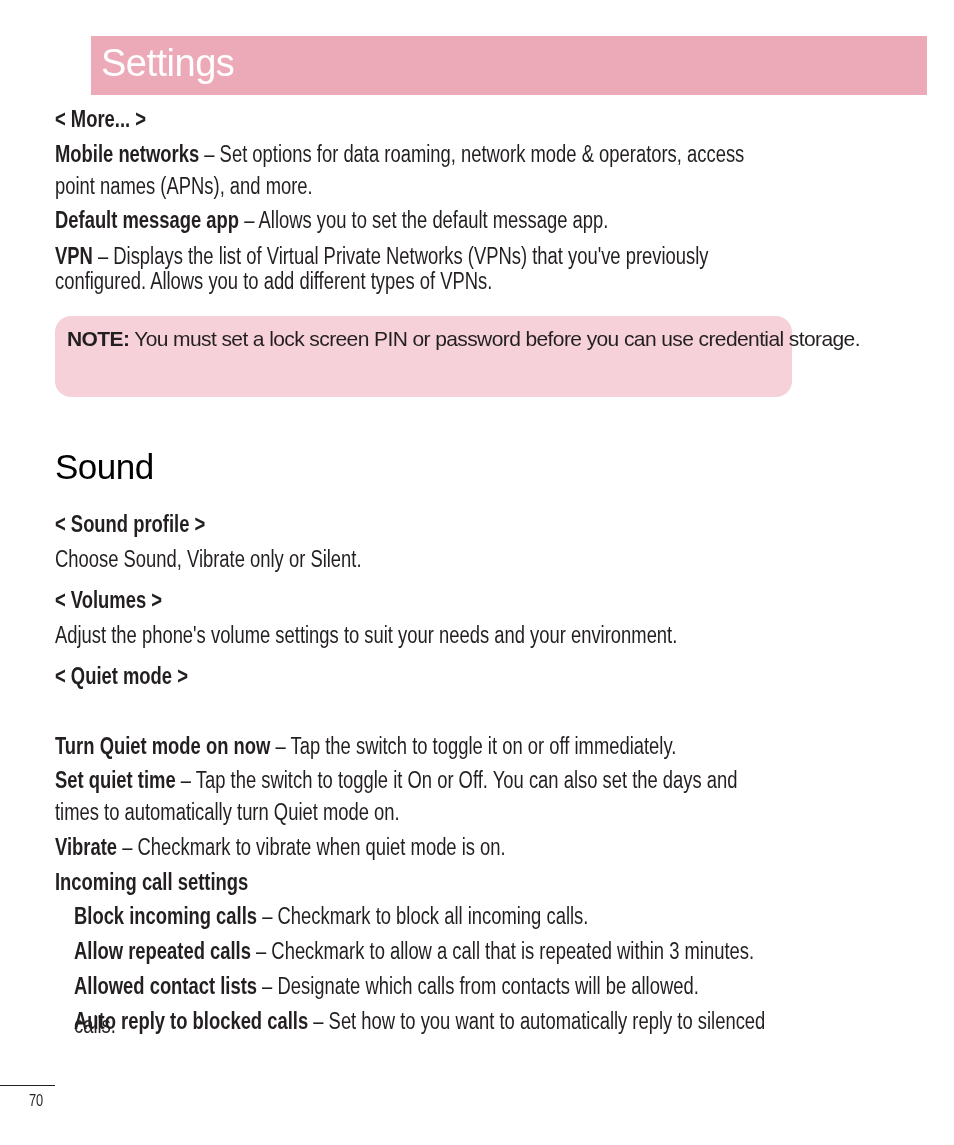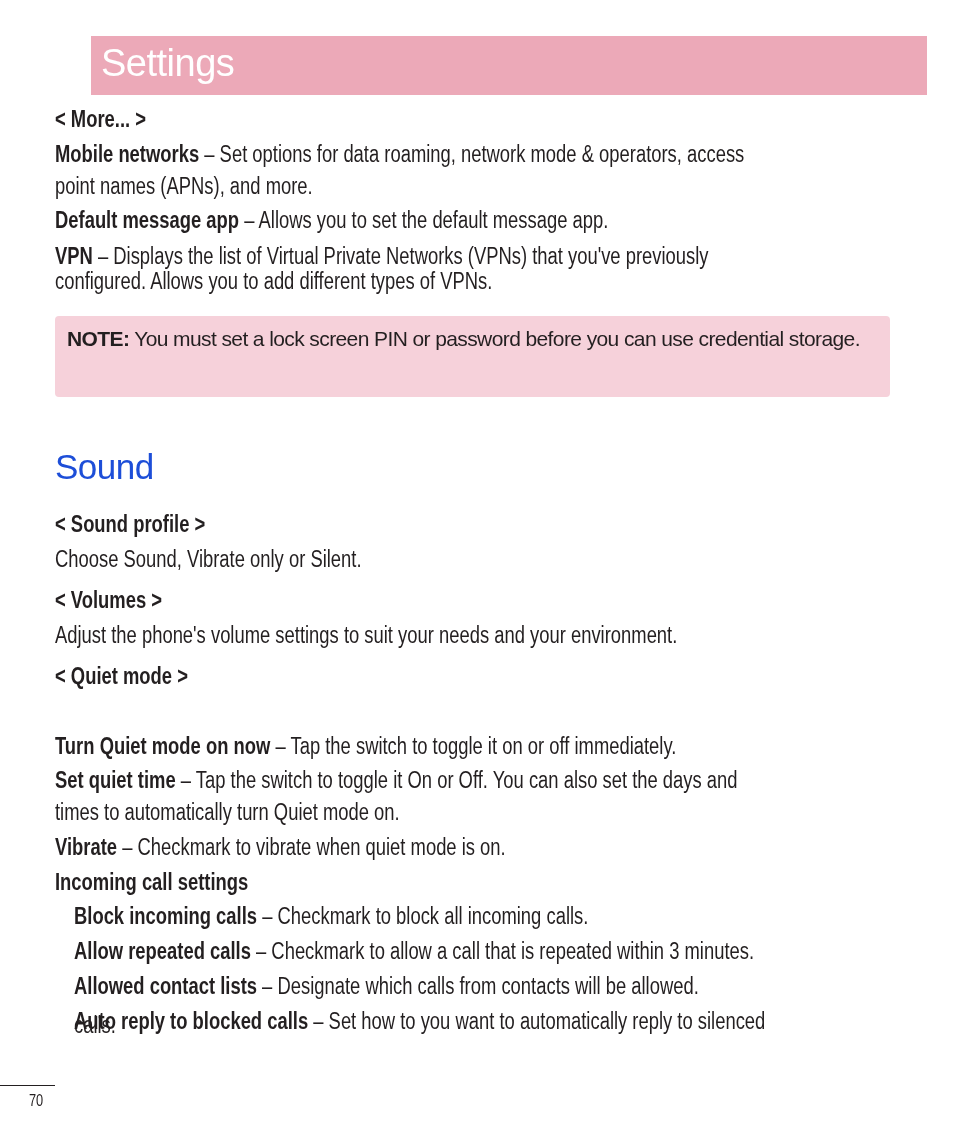--- a/index.html
+++ b/index.html
@@ -25,34 +25,34 @@
     position: absolute; left: 55px; white-space: nowrap;
     font-size: 23px; line-height: 30px;
     transform-origin: left top;
     text-align: center;
   }
   .line.indent { left: 74px; }
   .b { font-weight: bold; }
   .cond { display: inline-block; transform: scaleX(0.80); transform-origin: left center; }
 
   .note {
-    position: absolute; left: 55px; top: 316px; width: 835px; height: 81px;
-    background: #f6d1da; border-radius: 4px;
+    position: absolute; left: 55px; top: 316px; width: 737px; height: 81px;
+    background: #f6d1da; border-radius: 16px;
   }
   .note .txt {
     position: absolute; left: 12px; top: 8px; width: 800px;
     font-family: "Liberation Sans", sans-serif;
     font-size: 21px; line-height: 29px; color: #231f20;
     letter-spacing: -0.6px;
   }
 
   .h2 {
     position: absolute; left: 55px; top: 447px;
     font-family: "Liberation Sans", sans-serif;
-    font-size: 35px; color: #1d4ed8; letter-spacing: -0.5px;
+    font-size: 35px; color: #000000; letter-spacing: -0.5px;
   }
 
   .footer-rule {
     position: absolute; left: 0; top: 1085px; width: 55px; height: 1px; background: #231f20;
   }
   .page-num {
     position: absolute; left: 29px; top: 1092px;
     font-size: 16px; color: #231f20;
   }
 </style>

